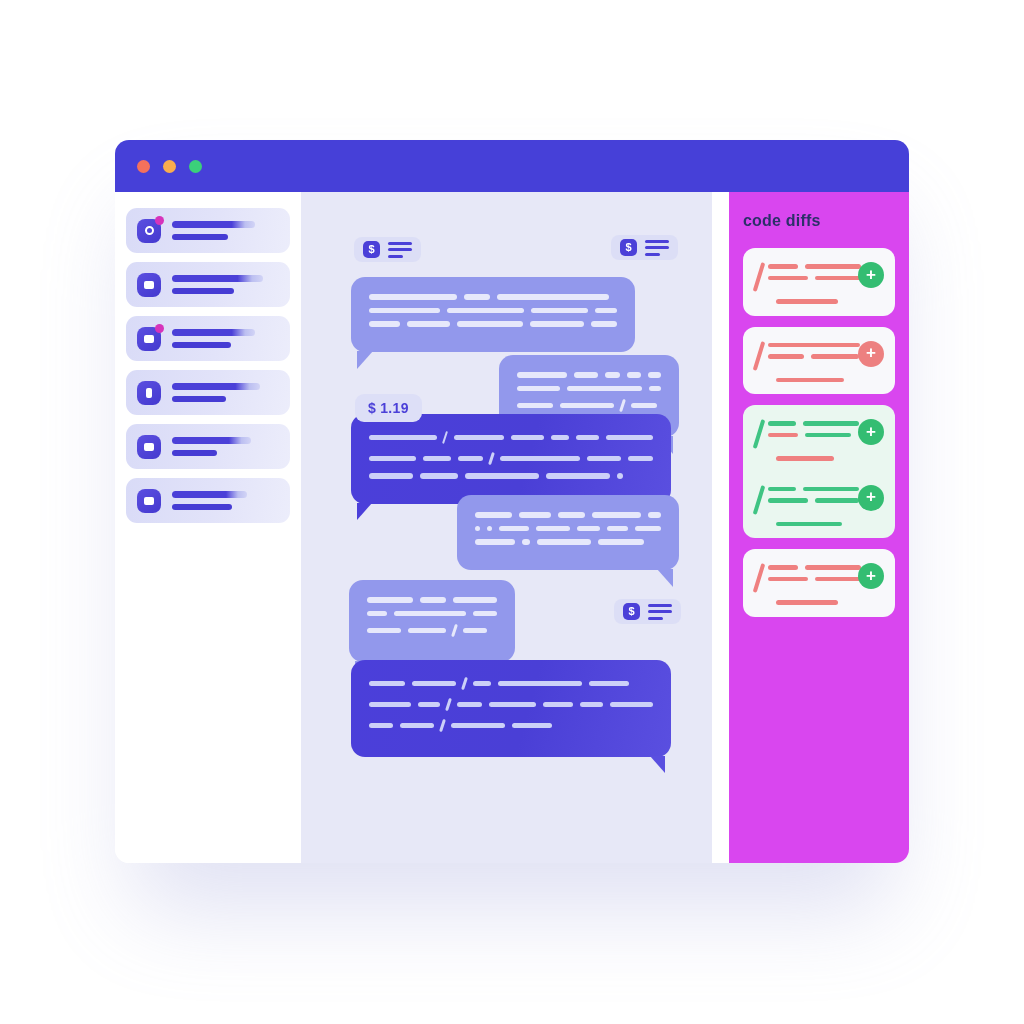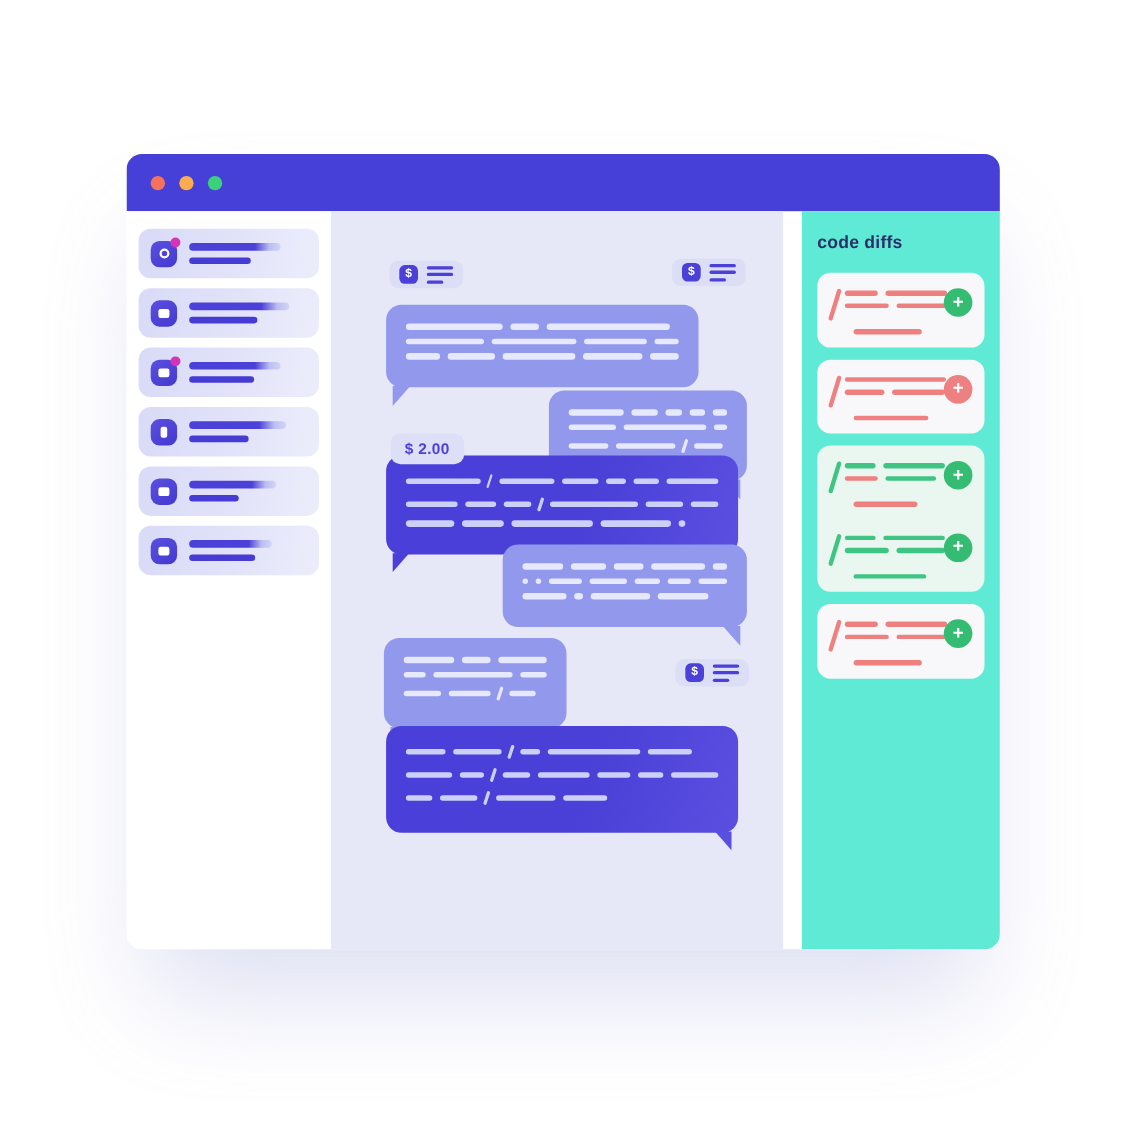--- a/index.html
+++ b/index.html
@@ -186,21 +186,21 @@
   .bubble.light .txt-row s { background: #e6e8fb; }
   .bubble.dark  .txt-row s { background: #ccd0f8; }
   .txt-row s.slash {
     width: 3px; height: 13px; border-radius: 2px;
     transform: rotate(18deg);
   }
 
   
   .diffs {
     width: 180px; height: 100%;
-    background: #5eead4;
+    background: #d946ef;
     padding: 20px 14px 0 14px;
     margin-left: 17px;
   }
   .diffs-title {
     font-size: 16px; font-weight: 700; color: #2c3069;
     margin-bottom: 18px; letter-spacing: .2px;
   }
   .diff-card {
     border-radius: 12px;
     background: #f8f8fb;
@@ -486,21 +486,21 @@
             </div>
           </div>
           <div class="chip" style="left: 313px; top: 407px;">
             <div class="chip-sq">$</div>
             <div class="chip-lines">
               <i></i>
               <i></i>
               <i></i>
             </div>
           </div>
-          <div class="price-chip" style="left: 54px; top: 202px;">$ 2.00</div>
+          <div class="price-chip" style="left: 54px; top: 202px;">$ 1.19</div>
         </div>
 
       <div class="diffs">
         <div class="diffs-title">code diffs</div>
         <div id="diff-list">
             <div class="diff-card">
               <div class="diff-group">
                 <div class="dg-body">
                   <div class="dg-slash c-red"></div>
                   <div class="dg-lines">

